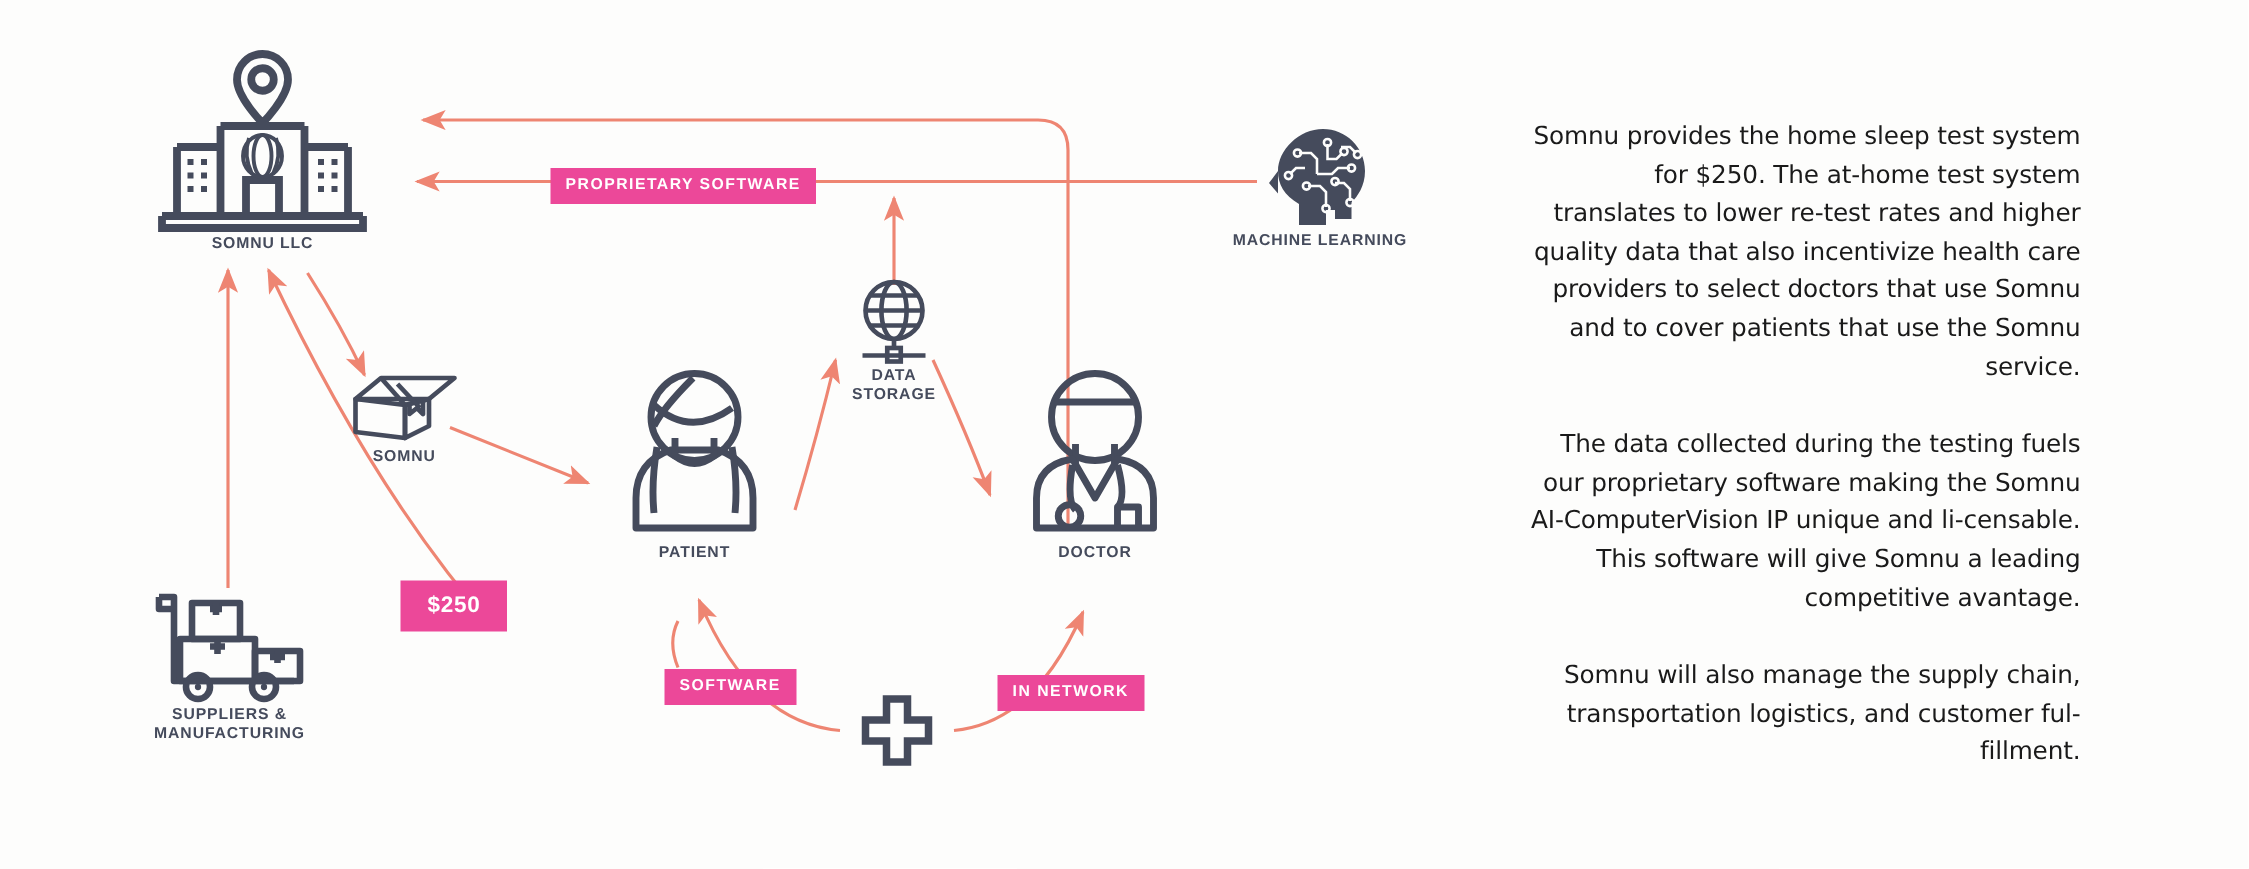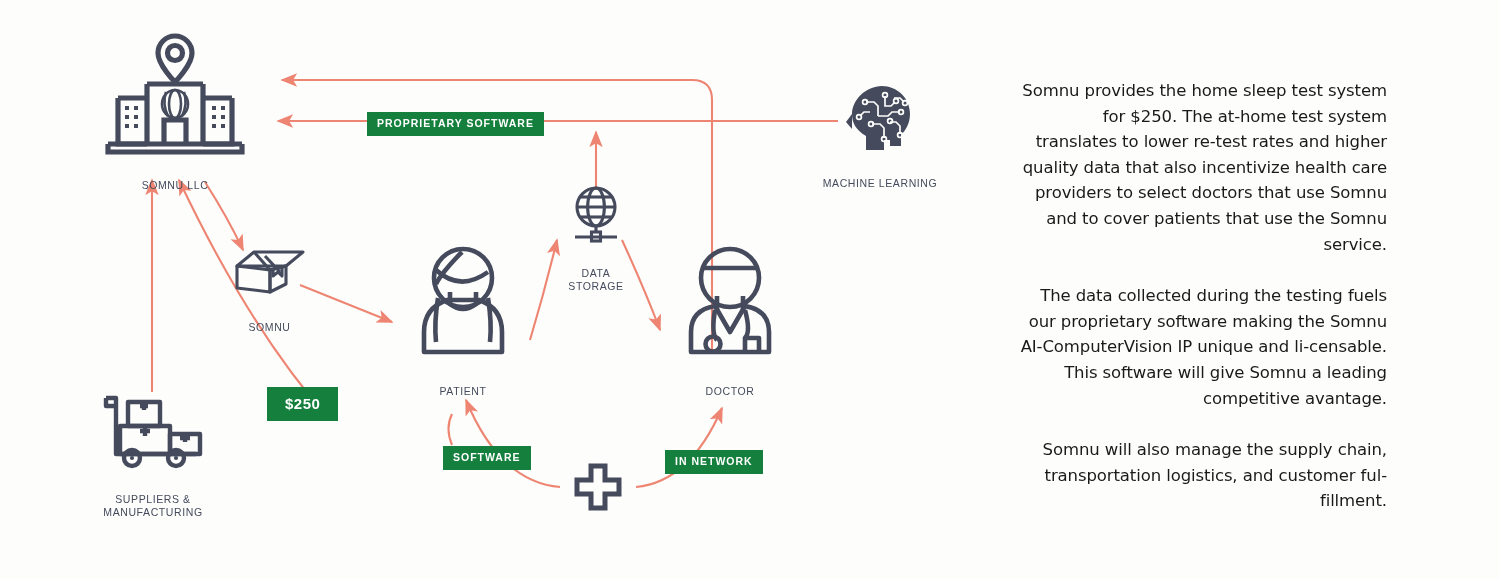--- a/index.html
+++ b/index.html
@@ -31,33 +31,33 @@
   .node {
     position: absolute;
     text-align: center;
   }
   .node .glyph {
     display: block;
     margin: 0 auto;
   }
   .node .caption {
     display: block;
-    margin-top: 23px;
+    margin-top: 0;
     font-family: "Liberation Sans", sans-serif;
     font-size: 10.5px;
-    font-weight: normal;
+    font-weight: bold;
     letter-spacing: 0.6px;
     color: #454b5c;
     line-height: 1.25;
     white-space: pre-line;
   }
   
   .pill {
     position: absolute;
-    background: #15803d;
+    background: #ec4899;
     color: #ffffff;
     font-family: "Liberation Sans", sans-serif;
     font-size: 10.5px;
     font-weight: bold;
     letter-spacing: 1px;
     line-height: 1;
     padding: 6px 10px 7px 10px;
     white-space: nowrap;
   }
   .pill.big {

